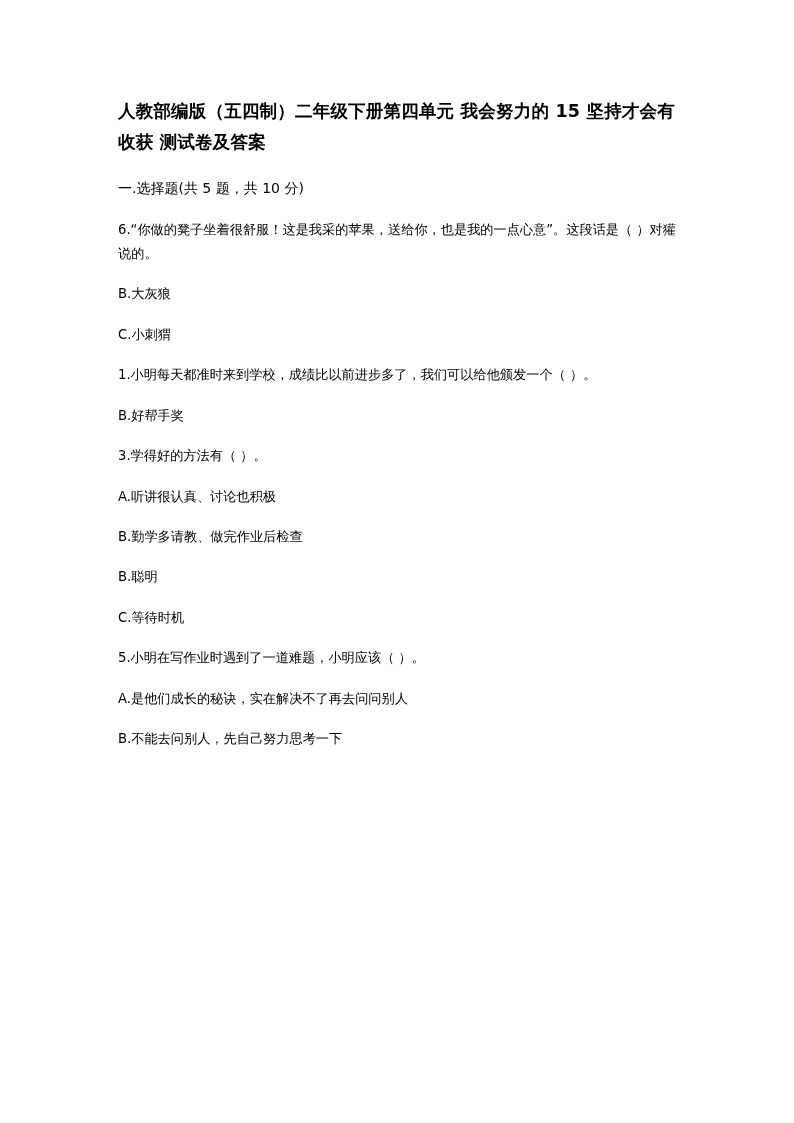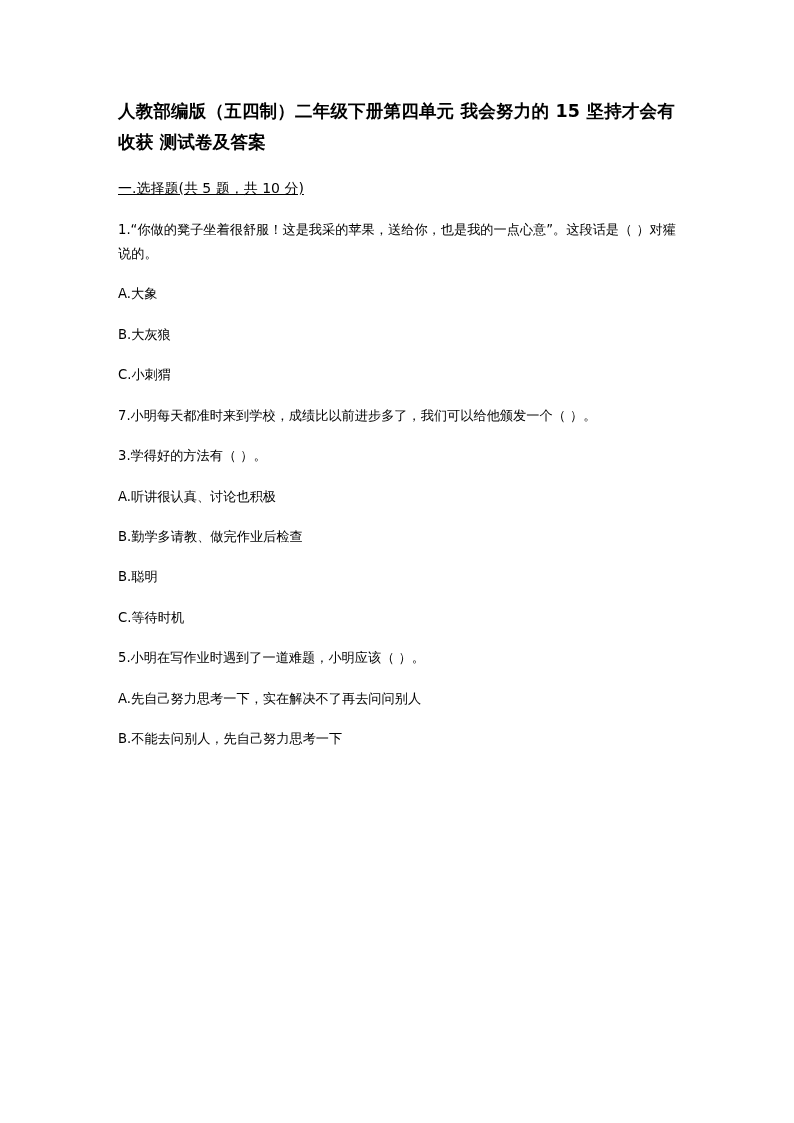--- a/index.html
+++ b/index.html
@@ -28,21 +28,20 @@
     line-height: 1.75;
     letter-spacing: 0.2px;
     margin: 0 0 20px 0;
     text-align: left;
   }
   .section-heading {
     font-family: "DejaVu Sans", "Liberation Sans", sans-serif;
     font-size: 14px;
     line-height: 1.6;
     margin: 14px 0 18px 0;
-    text-decoration: underline;
   }
   .question {
     font-family: "DejaVu Sans", "Liberation Sans", sans-serif;
     font-size: 13.2px;
     line-height: 1.85;
     margin: 0 0 16px 0;
     text-align: justify;
   }
   .option {
     font-family: "DejaVu Sans", "Liberation Sans", sans-serif;
@@ -57,40 +56,40 @@
 </head>
 <body>
 
 <div class="page">
 
   <h1 class="doc-title">人教部编版（五四制）二年级下册第四单元 我会努力的 15 坚持才会有收获 测试卷及答案</h1>
 
   <div class="section-heading">一.选择题(共 5 题，共 10 分)</div>
 
   <div class="q-block">
-    <div class="question">1.“你做的凳子坐着很舒服！这是我采的苹果，送给你，也是我的一点心意”。这段话是（        ）对獾说的。</div>
-    <div class="option">A.大象</div>
+    <div class="question">6.“你做的凳子坐着很舒服！这是我采的苹果，送给你，也是我的一点心意”。这段话是（        ）对獾说的。</div>
     <div class="option">B.大灰狼</div>
     <div class="option">C.小刺猬</div>
   </div>
 
   <div class="q-block">
-    <div class="question">7.小明每天都准时来到学校，成绩比以前进步多了，我们可以给他颁发一个（      ）。</div>
+    <div class="question">1.小明每天都准时来到学校，成绩比以前进步多了，我们可以给他颁发一个（      ）。</div>
+    <div class="option">B.好帮手奖</div>
   </div>
 
   <div class="q-block">
     <div class="question">3.学得好的方法有（       ）。</div>
     <div class="option">A.听讲很认真、讨论也积极</div>
     <div class="option">B.勤学多请教、做完作业后检查</div>
   </div>
 
   <div class="q-block">
     <div class="option">B.聪明</div>
     <div class="option">C.等待时机</div>
   </div>
 
   <div class="q-block">
     <div class="question">5.小明在写作业时遇到了一道难题，小明应该（       ）。</div>
-    <div class="option">A.先自己努力思考一下，实在解决不了再去问问别人</div>
+    <div class="option">A.是他们成长的秘诀，实在解决不了再去问问别人</div>
     <div class="option">B.不能去问别人，先自己努力思考一下</div>
   </div>
 
 </div>
 
 </body></html>

